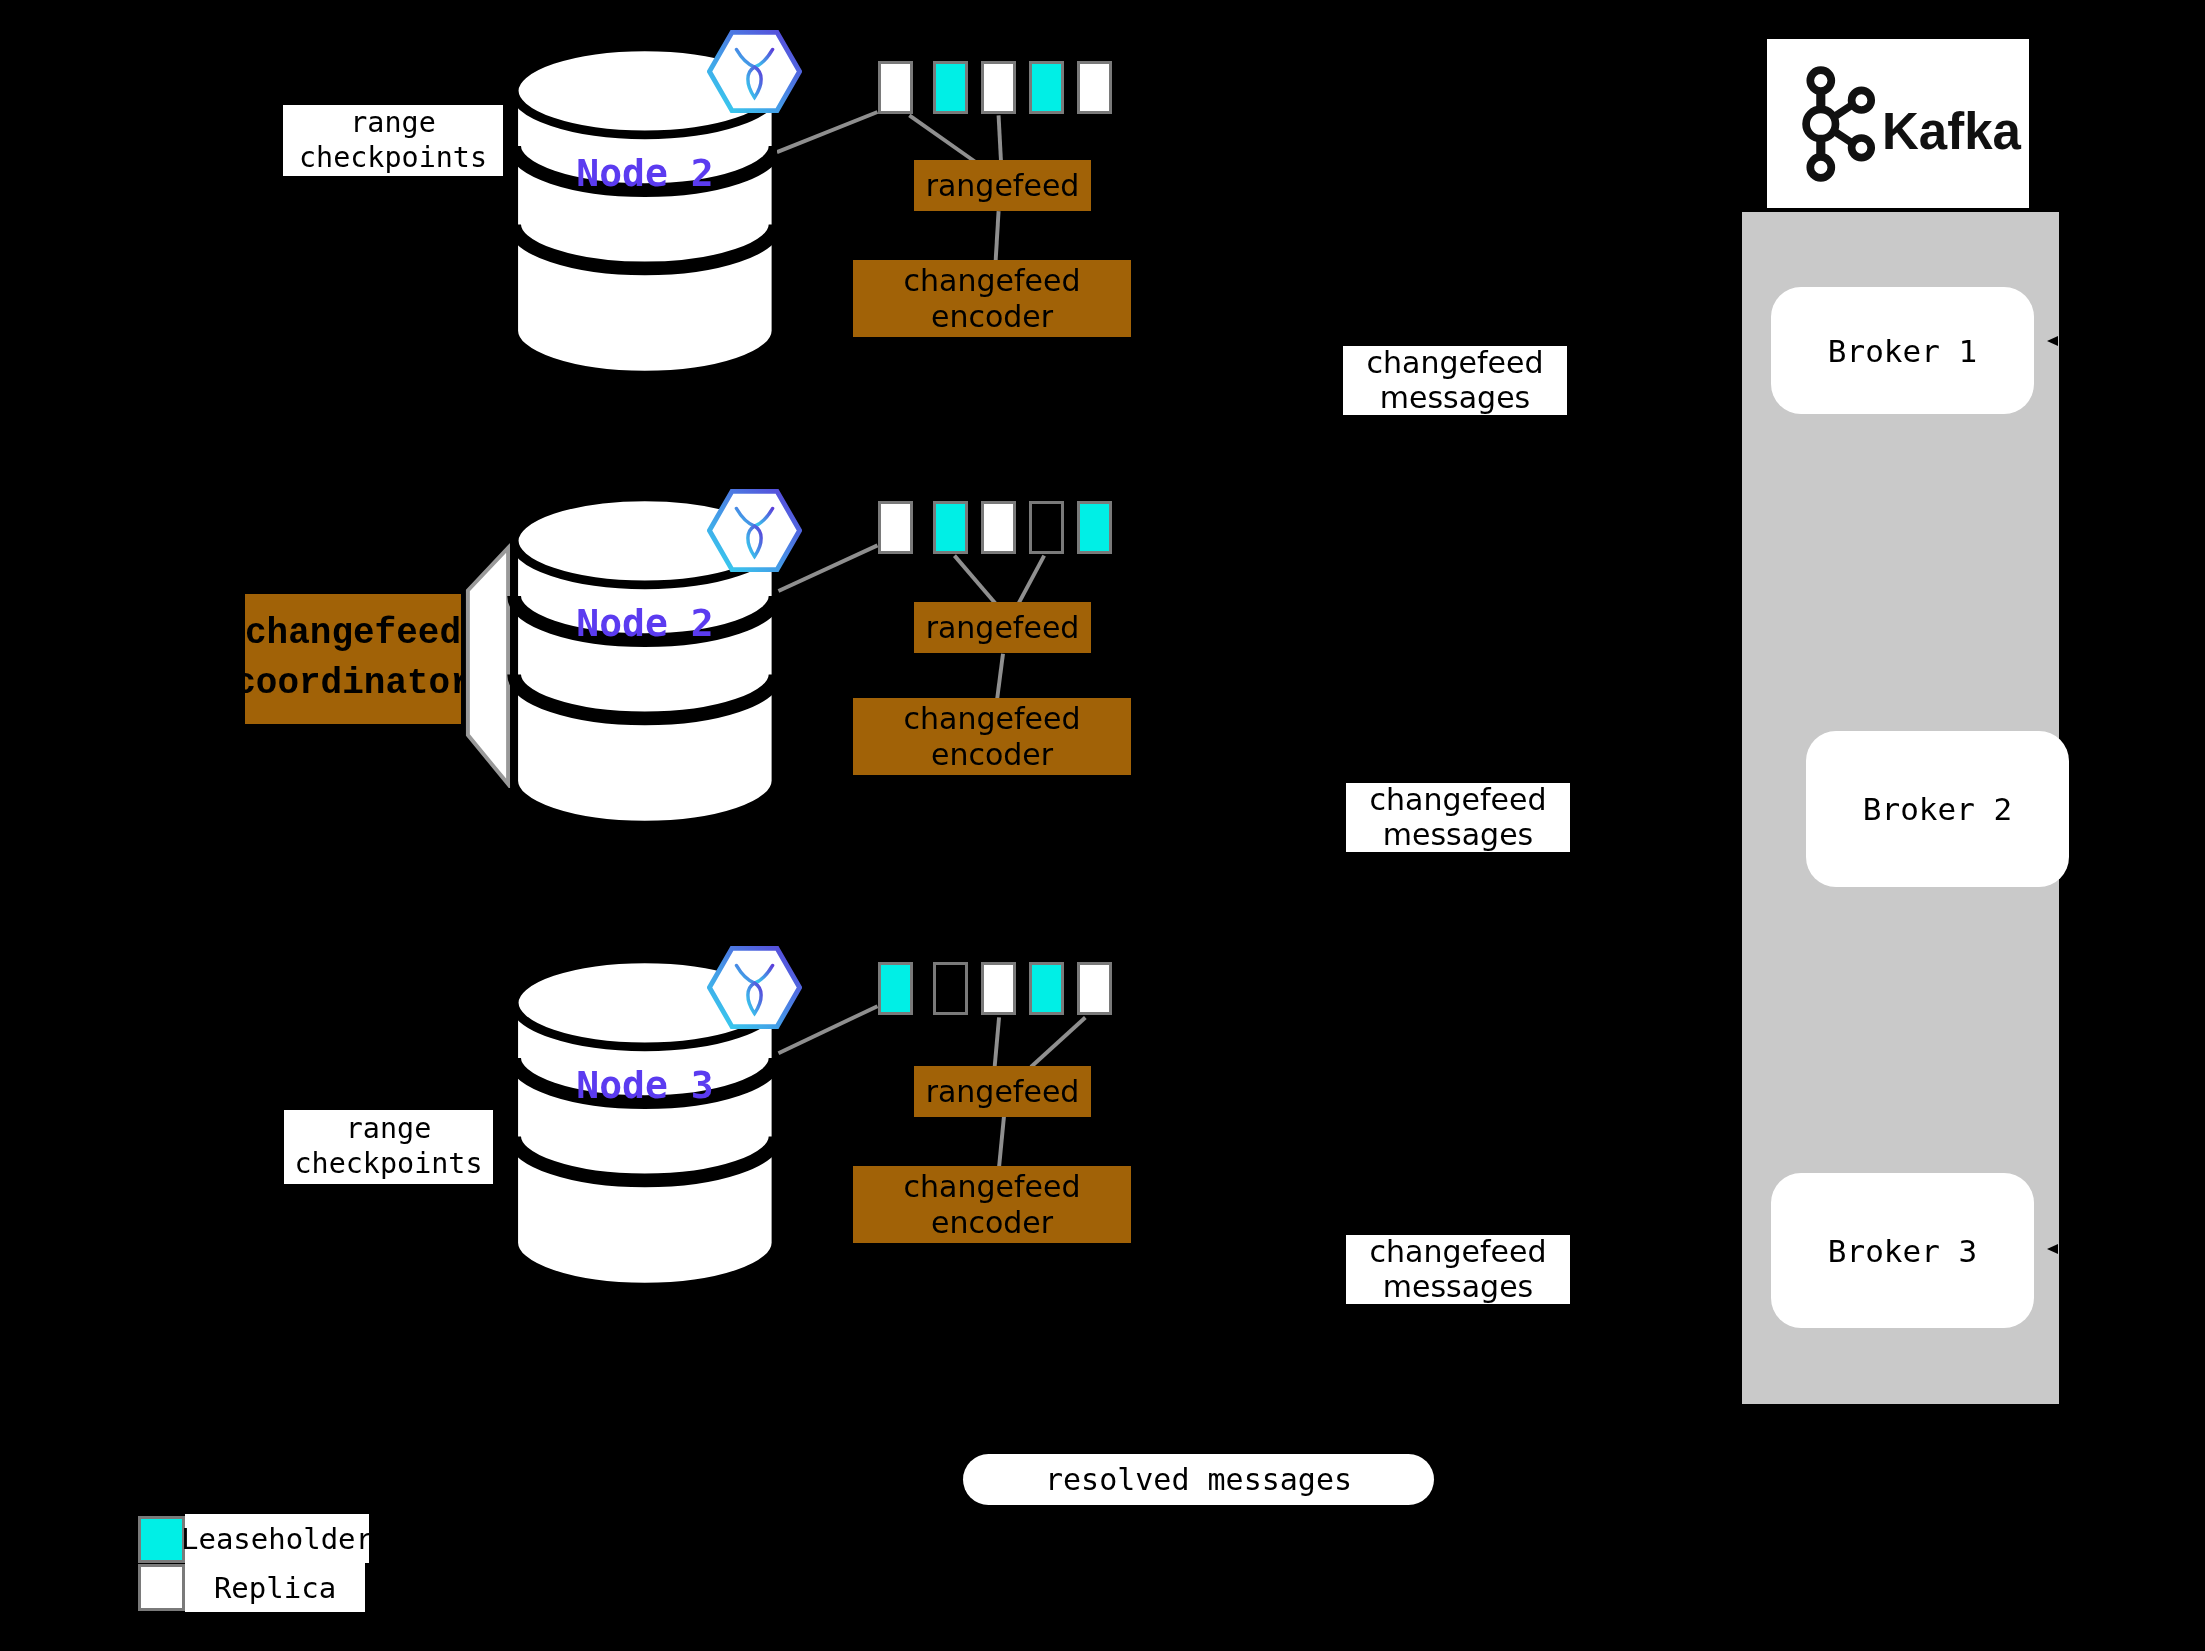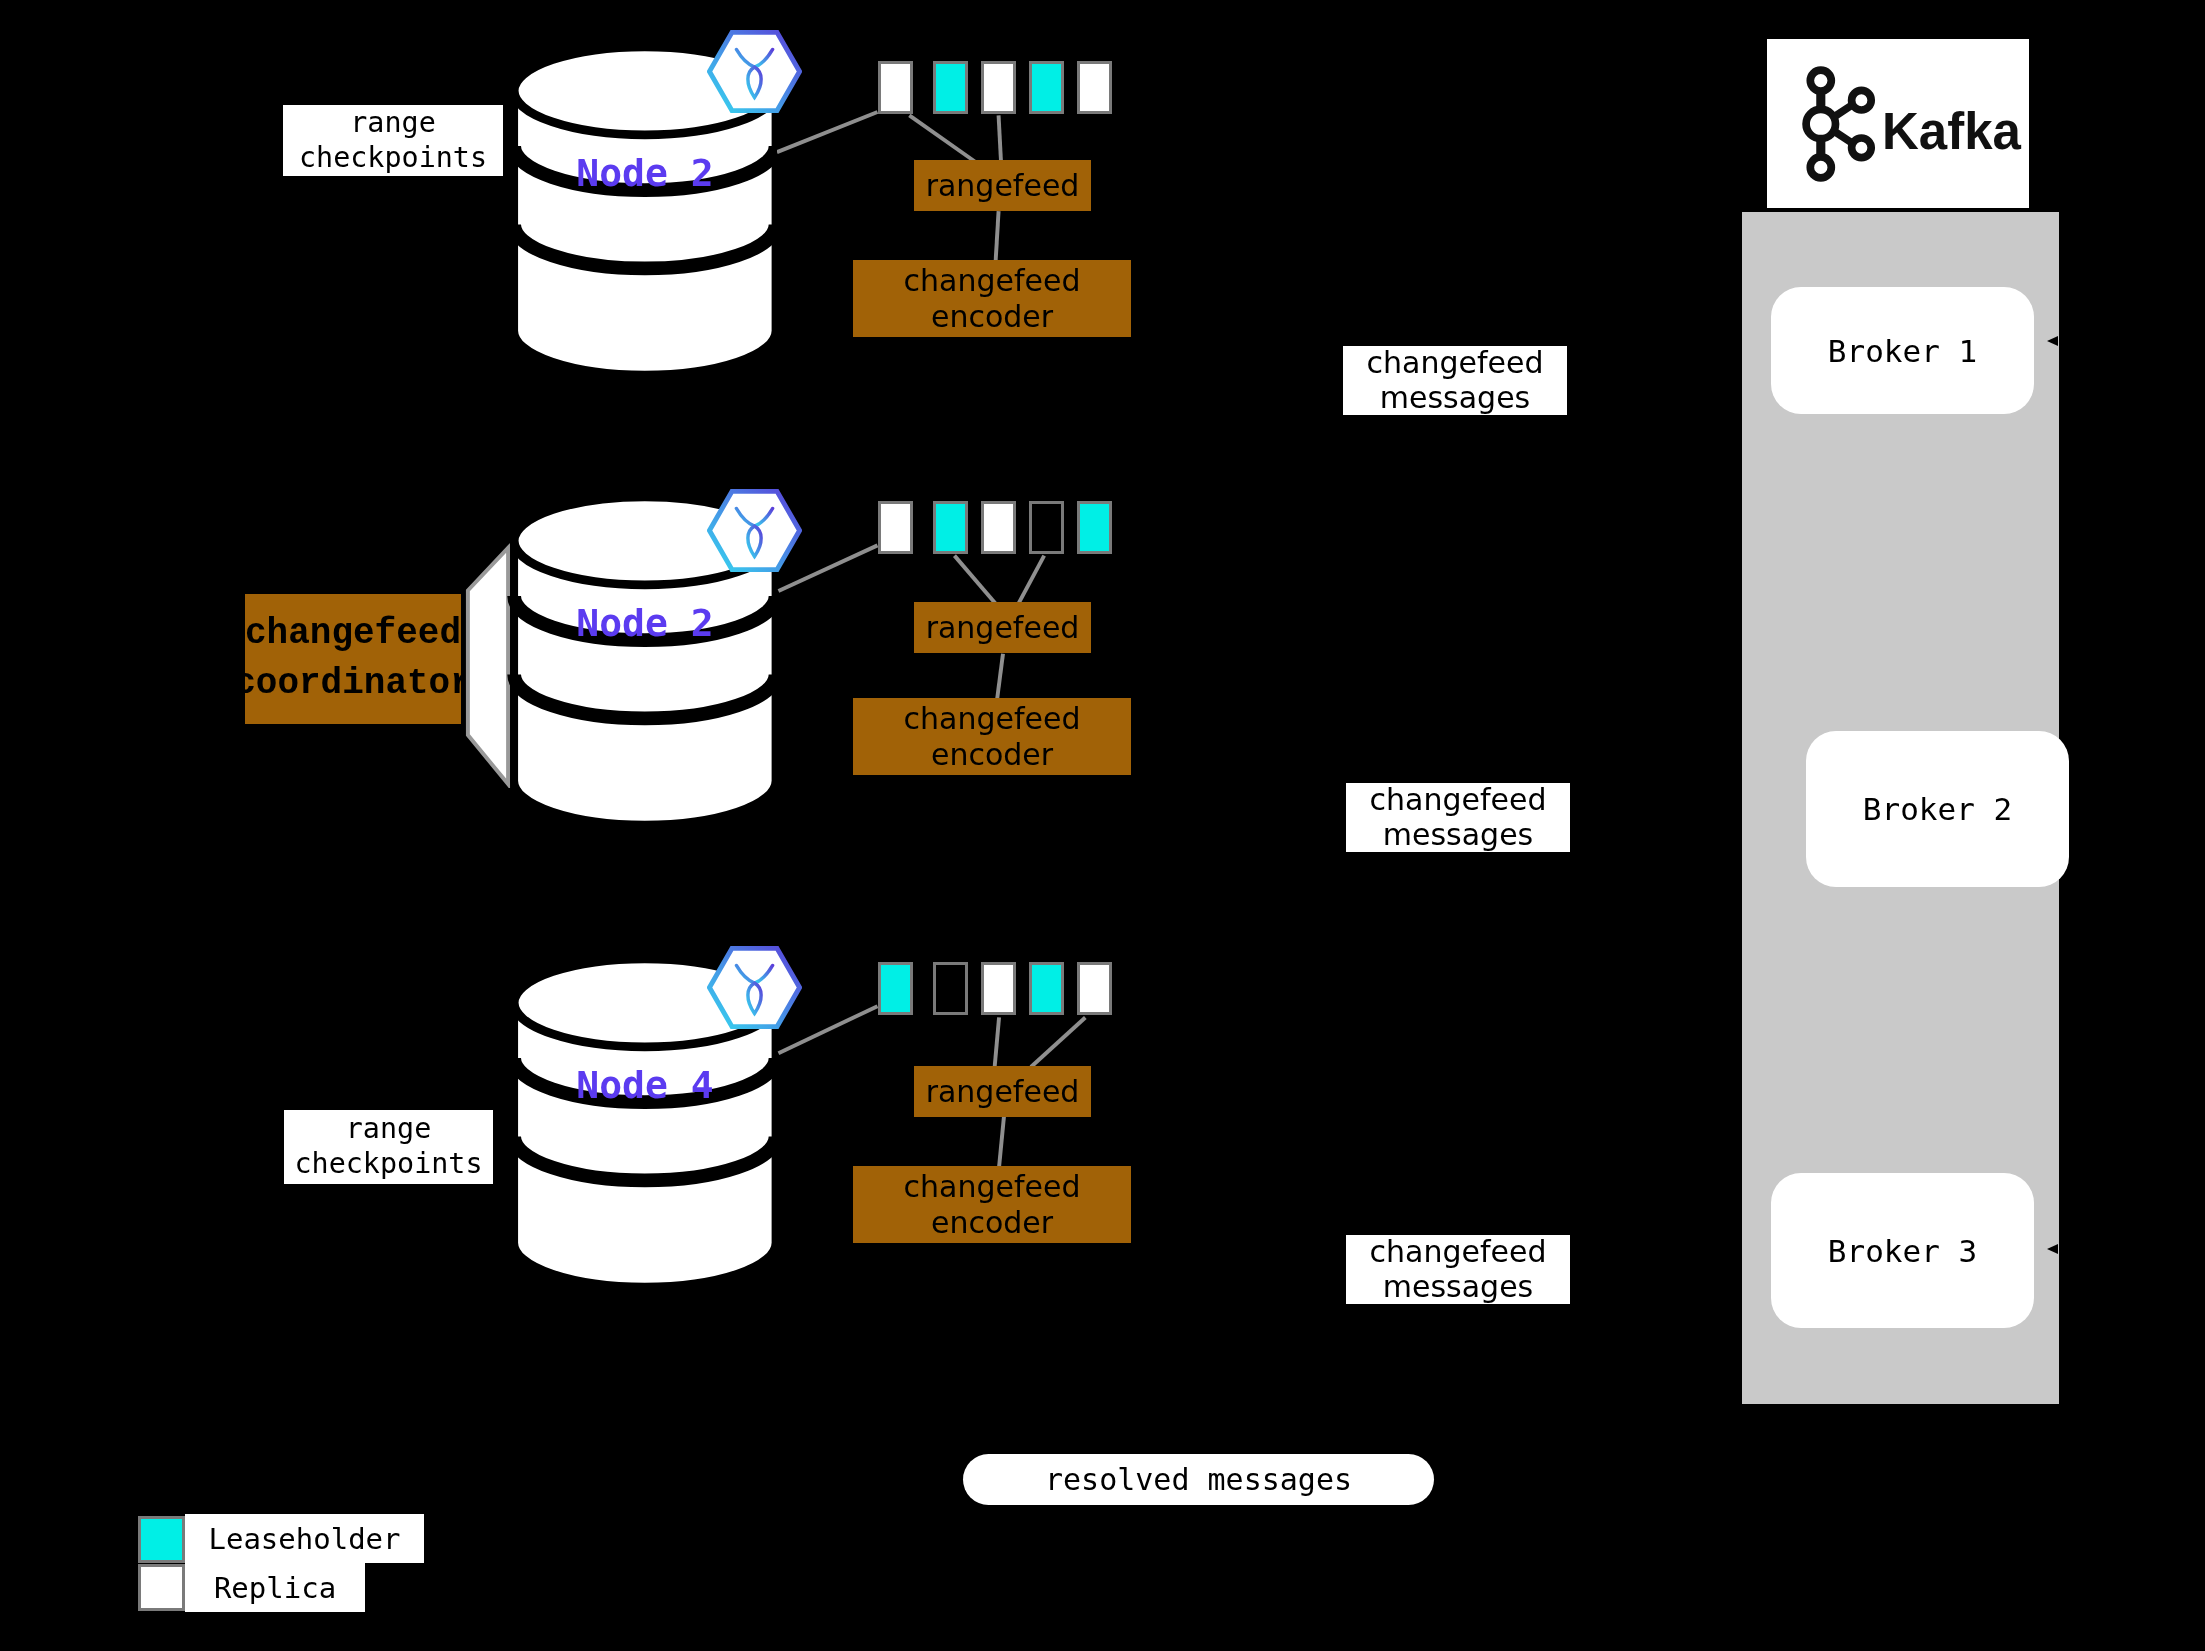--- a/index.html
+++ b/index.html
@@ -145,21 +145,21 @@
 <div class="wlabel msg-label" style="left:1346px;top:783px;width:224px;height:69px;">changefeed messages</div>
 
 <div class="wlabel rc-label" style="left:284px;top:1110px;width:209px;height:74px;">range checkpoints</div>
 
 <svg class="abs" style="left:498px;top:946px;" width="279" height="373" viewBox="0 0 570 760">
   <path d="M 33 115 L 33 605 A 267 90 0 0 0 567 605 L 567 115" fill="#fff" stroke="#000" stroke-width="16"></path>
   <path d="M 33 388 A 267 90 0 0 0 567 388" fill="none" stroke="#000" stroke-width="28"></path>
   <path d="M 33 228 A 267 90 0 0 0 567 228" fill="none" stroke="#000" stroke-width="28"></path>
   <ellipse cx="300" cy="115" rx="267" ry="90" fill="#fff" stroke="#000" stroke-width="18"></ellipse>
 </svg>
-<div class="node-name" style="left:514px;top:1065px;width:262px;height:39px;">Node 4</div>
+<div class="node-name" style="left:514px;top:1065px;width:262px;height:39px;">Node 3</div>
 <svg class="abs" style="left:707px;top:940px;" width="95" height="95" viewBox="0 0 194 194">
   <defs>
       <linearGradient id="hg3" x1="0" y1="1" x2="1" y2="0">
     <stop offset="0" stop-color="#35d8f0"></stop>
         <stop offset="1" stop-color="#5a3fd9"></stop>
       </linearGradient>
     </defs>
   <polygon points="5,97 51,17 143,17 189,97 143,177 51,177" fill="#fff" stroke="url(#hg3)" stroke-width="10"></polygon>
   <g fill="none" stroke="url(#hg3)" stroke-width="7" stroke-linecap="round">
     <path d="M 60 52 C 74 76 86 84 97 88"></path>
@@ -199,16 +199,16 @@
 <div class="broker" style="top:287px;height:127px;">Broker 1</div>
 <div class="broker" style="top:731px;height:156px;margin-left:35px;">Broker 2</div>
 <div class="broker" style="top:1173px;height:155px;">Broker 3</div>
 
 <div class="arrowhead" style="left:2047px;top:336px;"></div>
 <div class="arrowhead" style="left:2047px;top:1244px;"></div>
 
 <div class="wlabel pill" style="left:963px;top:1454px;width:471px;height:51px;">resolved messages</div>
 
 <div class="legend-sq leaseholder sq" style="left:138px;top:1516px;width:47px;height:47px;"></div>
-<div class="wlabel legend-label" style="left:185px;top:1514px;width:239px;height:49px;">Leaseholder</div>
+<div class="wlabel legend-label" style="left:185px;top:1514px;width:184px;height:49px;">Leaseholder</div>
 <div class="legend-sq replica sq" style="left:138px;top:1564px;width:47px;height:47px;"></div>
 <div class="wlabel legend-label" style="left:185px;top:1563px;width:180px;height:49px;">Replica</div>
 
 
 </body></html>

